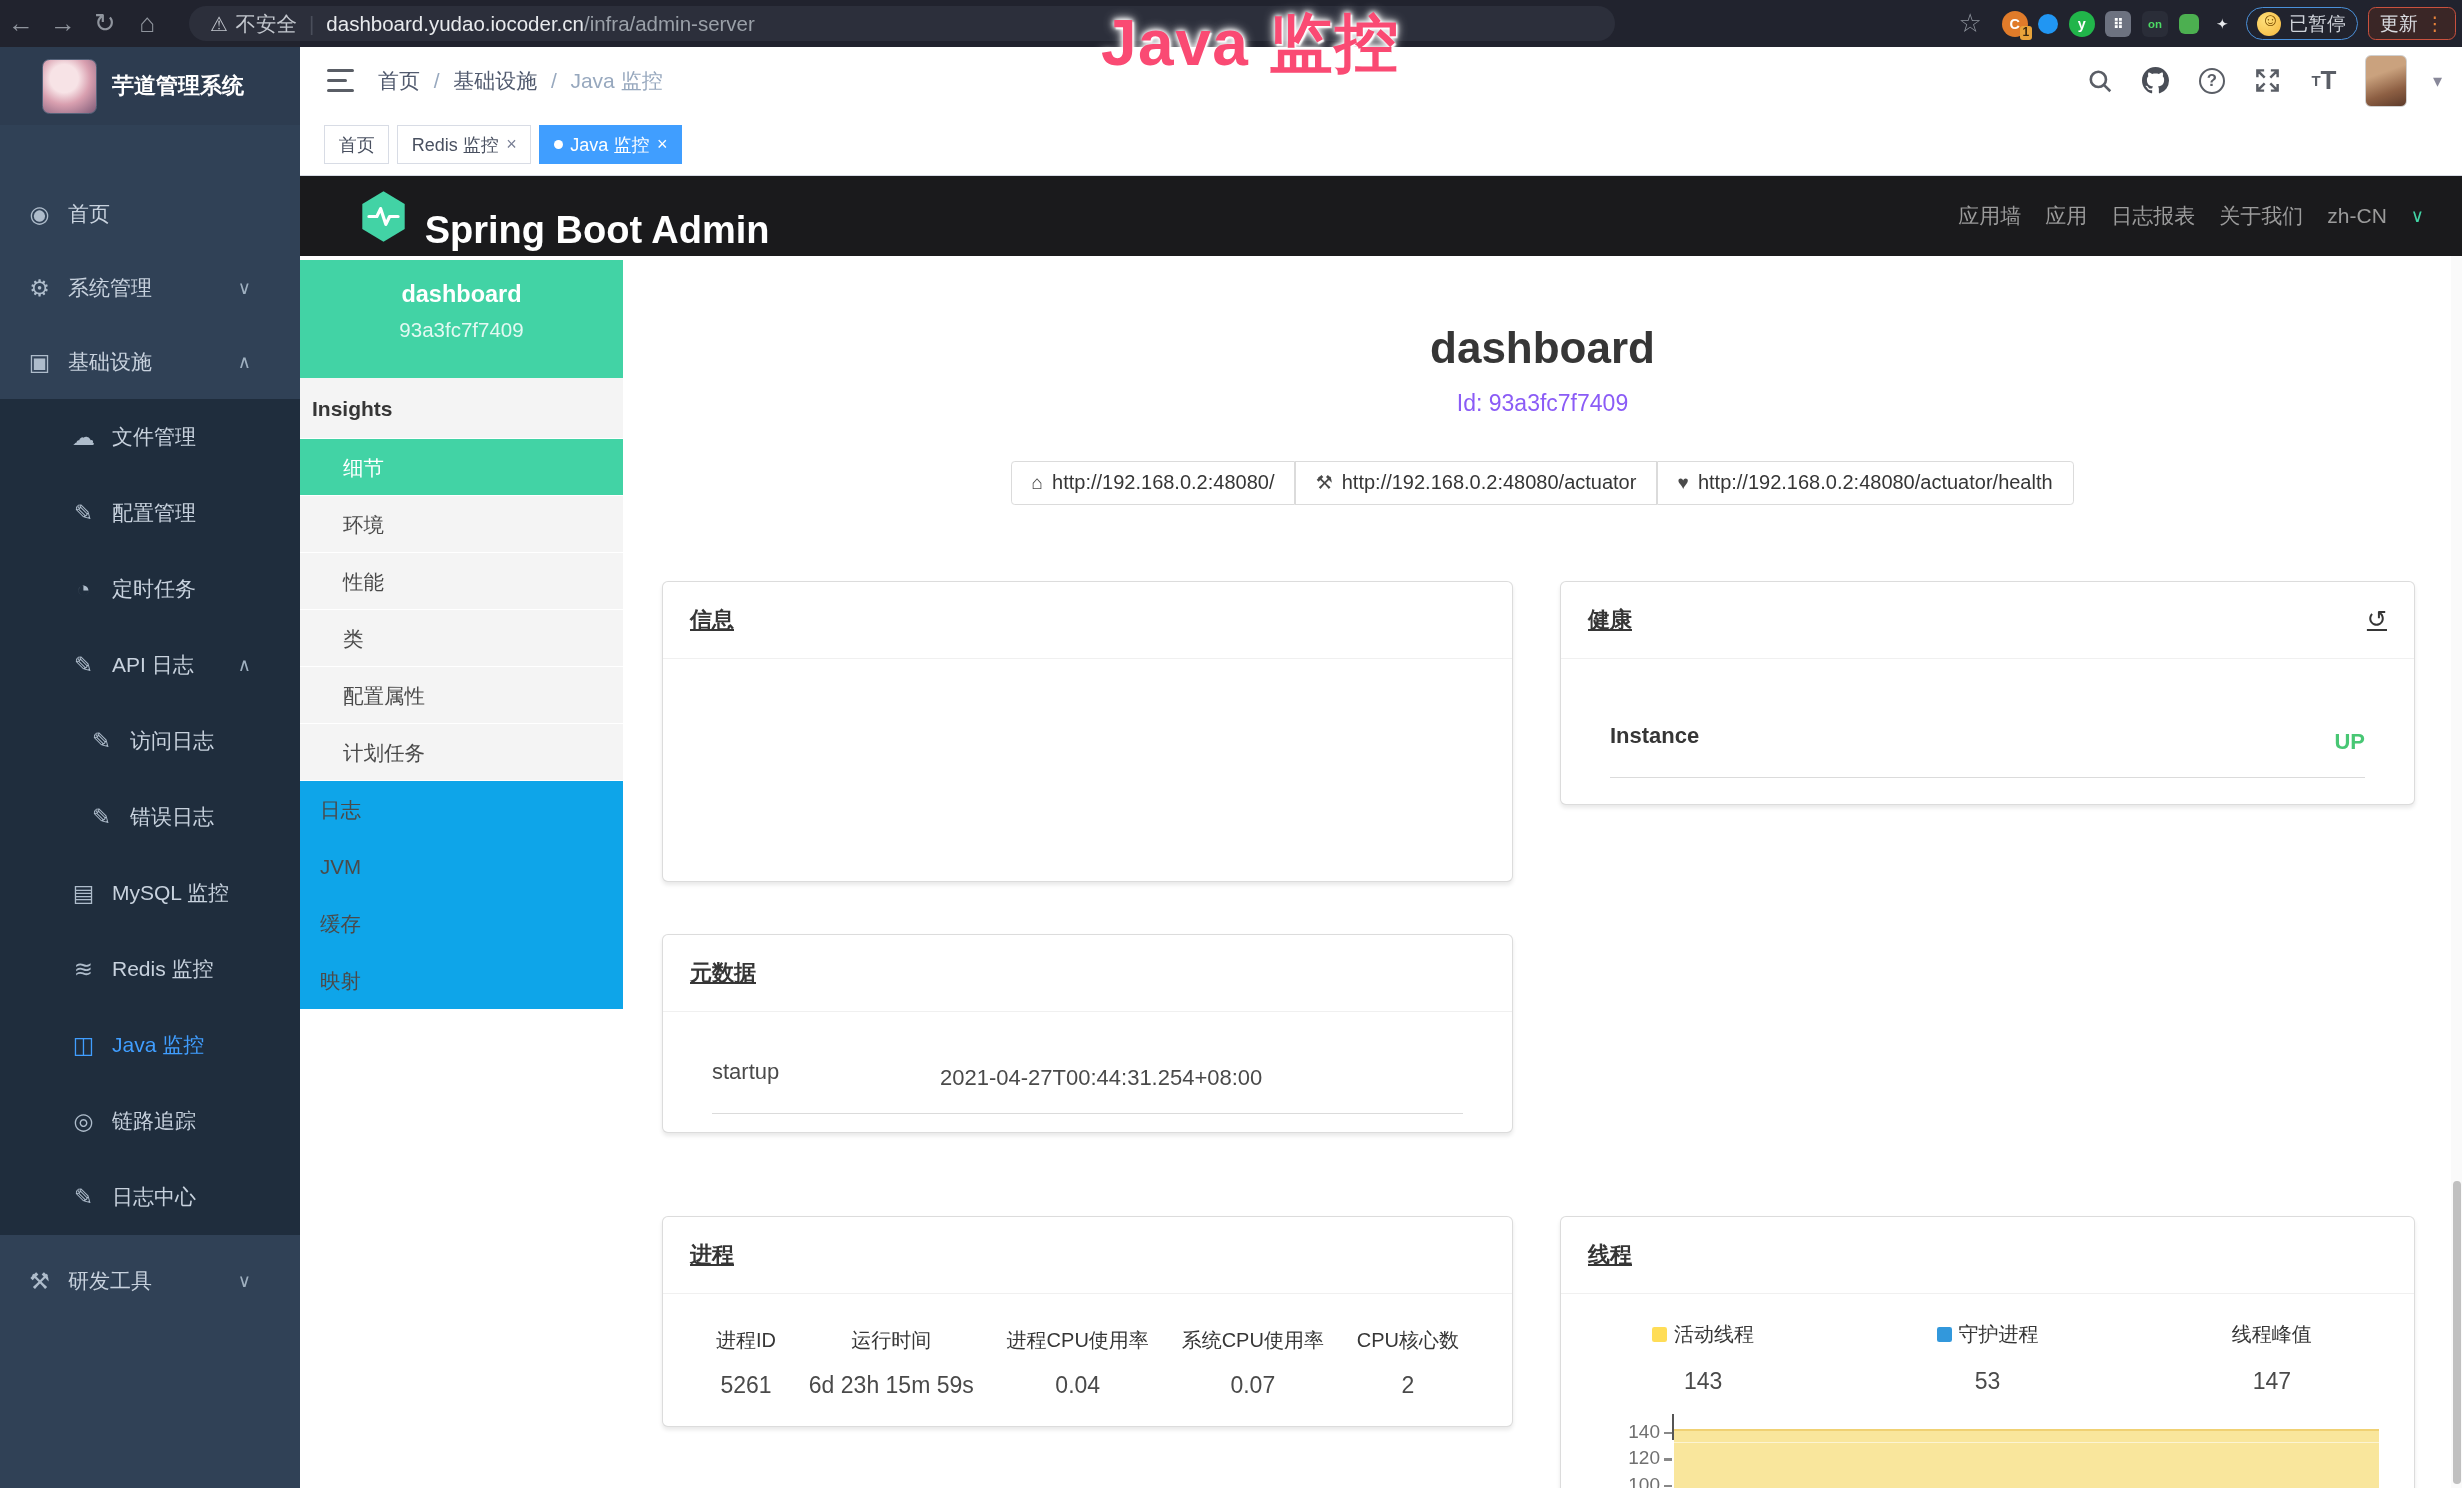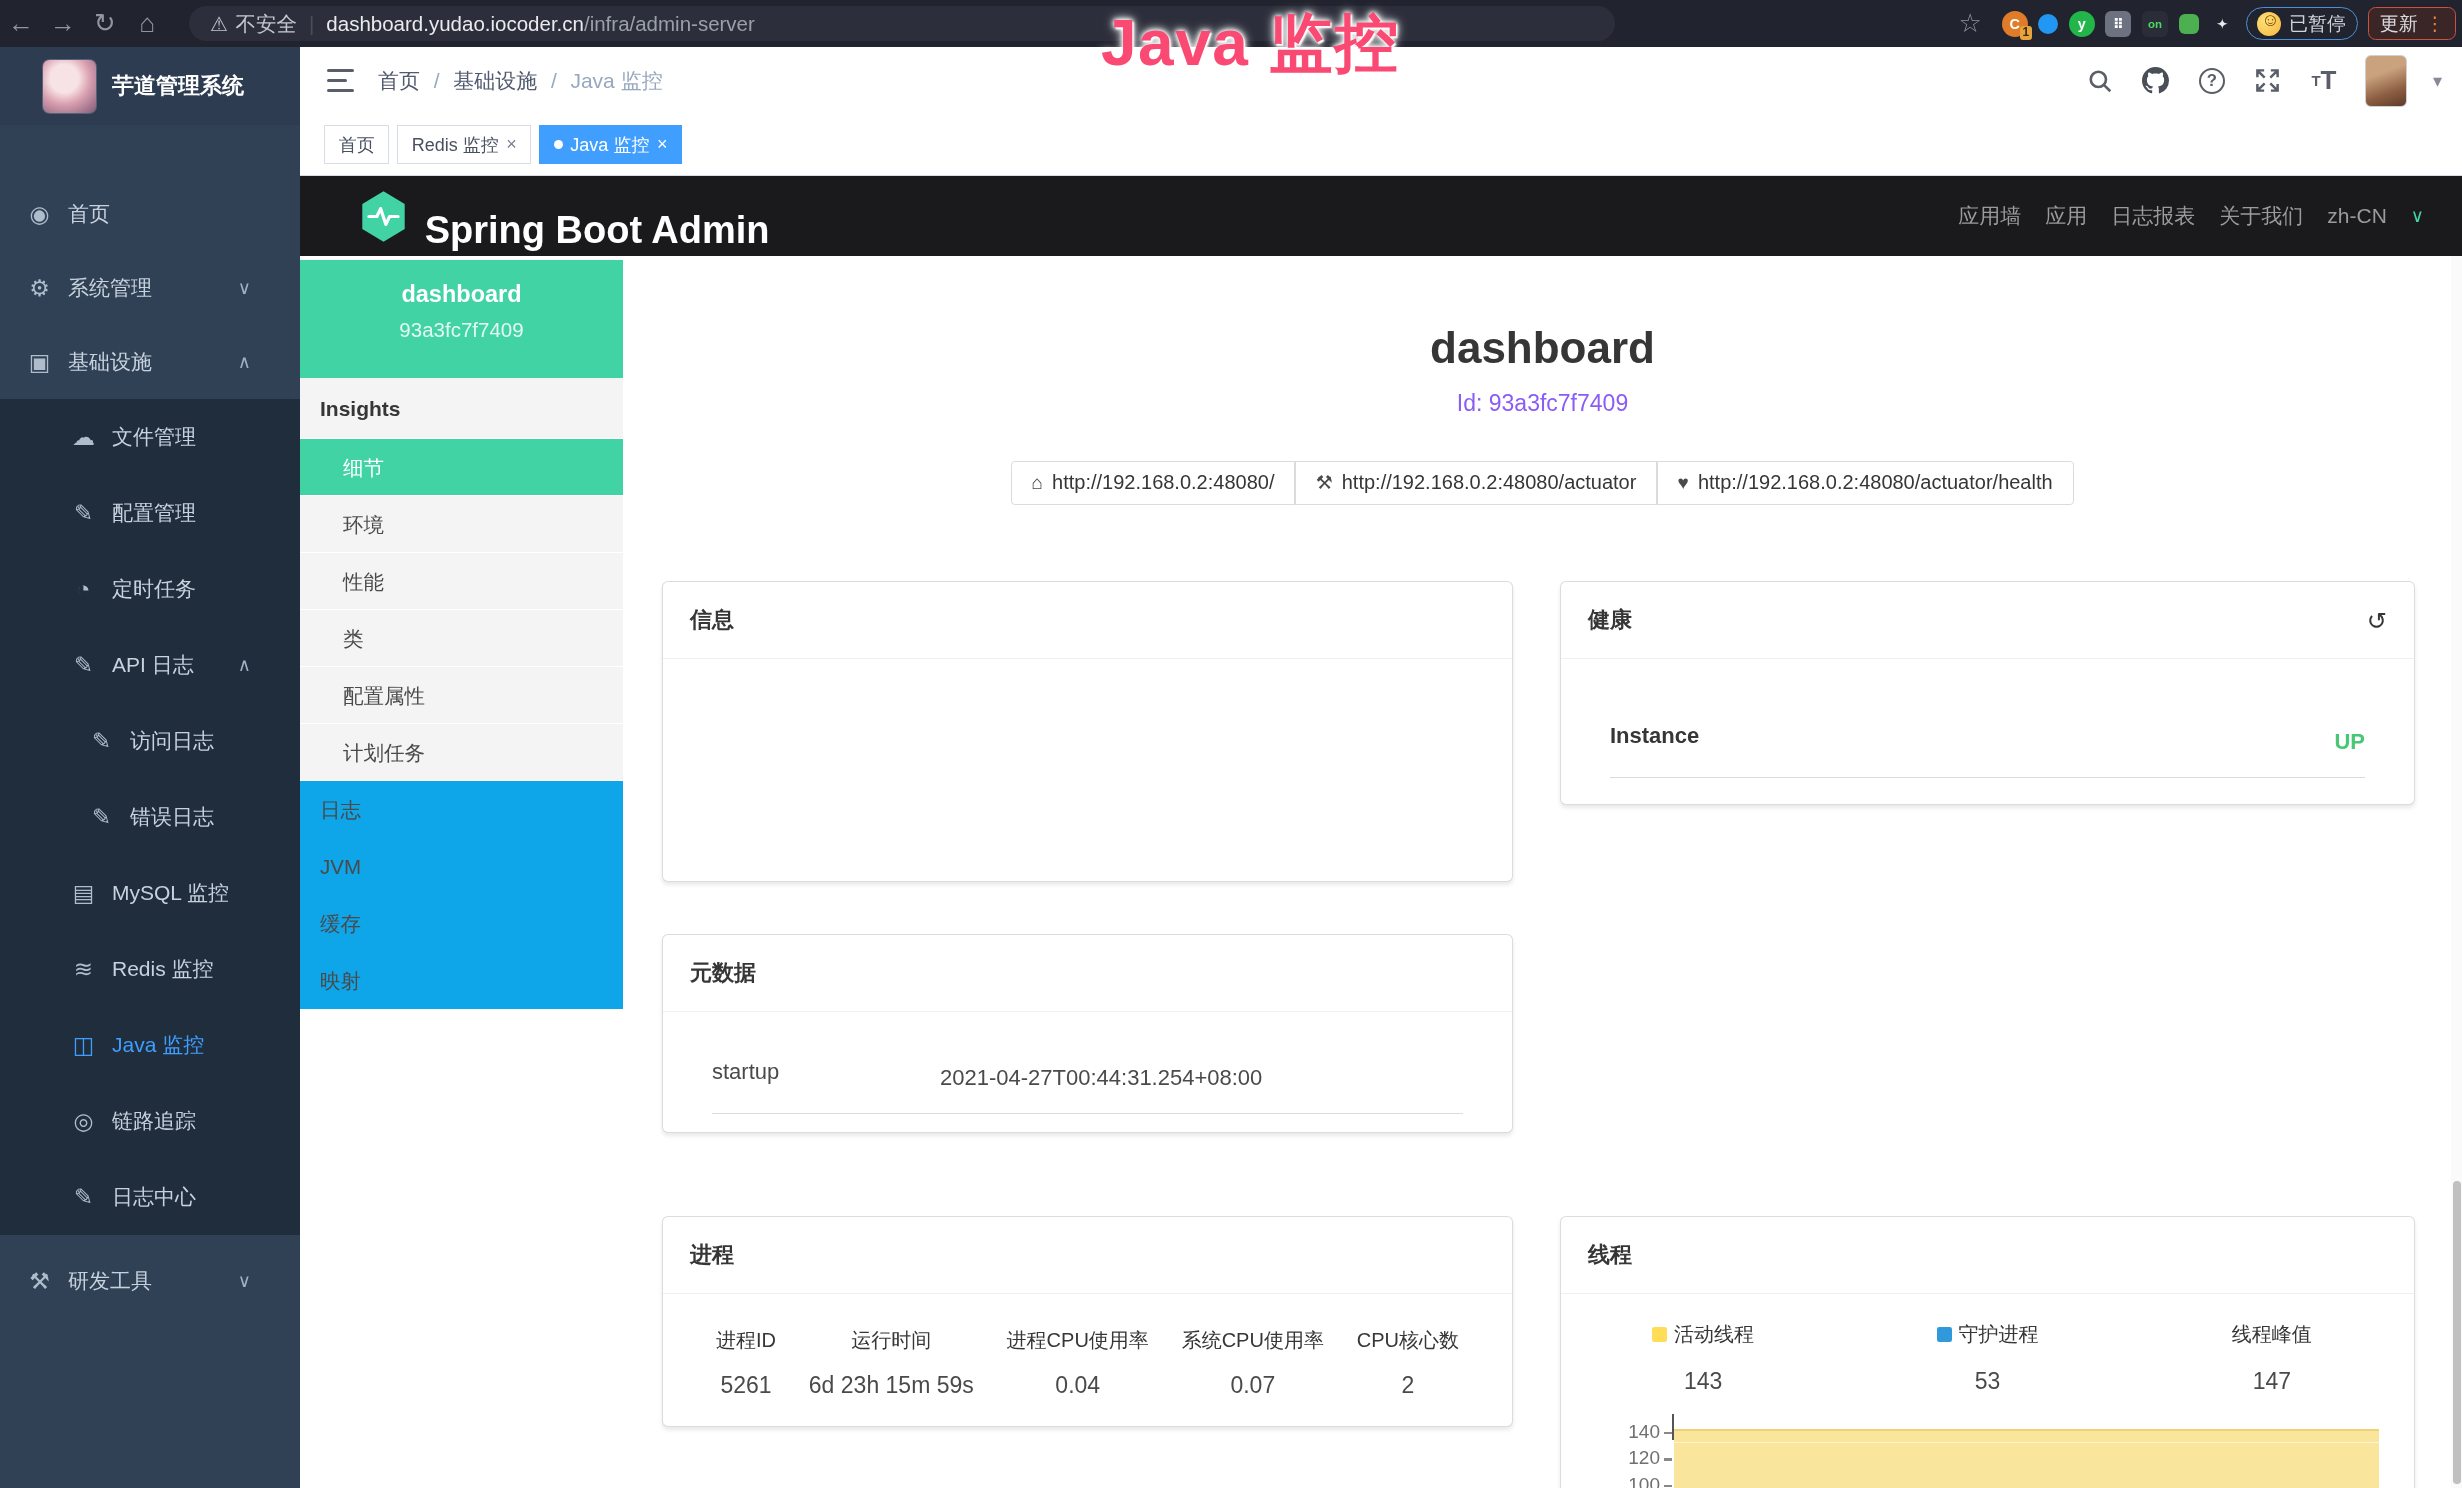--- a/index.html
+++ b/index.html
@@ -76,40 +76,40 @@
   .sba-nav { margin-left:auto; margin-right:38px; display:flex; align-items:center; gap:24px; font-size:21px; color:#9b9b9b; }
   .sba-nav .itm { cursor:pointer; white-space:nowrap; }
   .sba-nav .green { color:#42d3a5; font-size:18px; }
 
   .sba-body { position:absolute; top:80px; left:0; right:0; bottom:0; display:flex; }
   .sba-side { width:323px; background:#fff; flex:0 0 auto; }
   .inst-panel { margin-top:3.8px; height:118px; background:#42d3a5; color:#fff; text-align:center; padding-top:21px; cursor:pointer; }
   .inst-panel .iname { font-size:23.5px; font-weight:bold; }
   .inst-panel .iid { margin-top:10.6px; font-size:20.5px; color:rgba(255,255,255,.85); }
   .sm-section { background:#f4f4f4; }
-  .sm-head { height:61px; line-height:61px; padding-left:20px; font-size:21px; font-weight:bold; color:#363636; border-bottom:1.5px solid #fff; }
+  .sm-head { height:61px; line-height:61px; padding-left:12px; font-size:21px; font-weight:bold; color:#363636; border-bottom:1.5px solid #fff; }
   .sm-item { height:57px; line-height:57px; font-size:20.5px; color:#4a4a4a; cursor:pointer; border-bottom:1.5px solid #fff; }
   .sm-item.sub { padding-left:43px; }
   .sm-item.root { padding-left:20px; background:#0ea5e9; border-bottom:none; }
   .sm-item.active { background:#42d3a5; color:#fff; }
 
   .sba-content { flex:1; background:#fff; position:relative; overflow:hidden; }
   .page-head { text-align:center; padding-top:67px; }
   .page-head h1 { font-size:44px; color:#363636; font-weight:bold; }
   .page-head .pid { margin-top:16.7px; font-size:23px; color:#8b5cf6; }
   .link-row { margin-top:44px; display:flex; justify-content:center; }
   .link-btn { border:0.8px solid #dbdbdb; margin-left:-0.8px; height:44px; padding:0 20px; background:#fff; display:flex; align-items:center; gap:9px; font-size:20px; color:#363636; cursor:pointer; white-space:nowrap; }
   .link-btn:first-child { border-radius:3.8px 0 0 3.8px; }
   .link-btn:last-child { border-radius:0 3.8px 3.8px 0; }
   .link-btn .lico { color:#4a4a4a; font-size:19px; }
 
   .cards { display:flex; gap:47px; padding:76px 47px 0 39px; align-items:flex-start; }
   .col-l { width:851px; } .col-r { width:855px; }
   .card { background:#fff; border:0.8px solid rgba(10,10,10,.14); border-radius:6px; box-shadow:0 3px 4.6px rgba(10,10,10,.09); overflow:hidden; }
-  .card-head { padding:23px 27px; font-size:22px; font-weight:bold; color:#363636; border-bottom:1.5px solid #f0f0f0; display:flex; align-items:flex-end; }
+  .card-head { padding:23px 27px; font-size:22px; font-weight:bold; color:#363636; border-bottom:1.5px solid #f0f0f0; display:flex; align-items:flex-start;text-decoration:underline; }
   .card-head .hist { margin-left:auto; font-size:24px; color:#363636; cursor:pointer; font-weight:normal; }
   .c-info { height:301px; }
   .c-health { height:224px; }
   .c-meta { height:199px; margin-top:52px; }
   .c-proc { height:211px; margin-top:83px; }
   .c-threads { height:394px; margin-top:411px; }
 
   .kv-body { padding:50px 49px 0; }
   .kv-row { display:flex; border-bottom:1.5px solid #dbdbdb; padding-bottom:16.7px; }
   .kv-lbl { width:197px; flex:0 0 auto; font-size:22px; color:#4a4a4a; }

